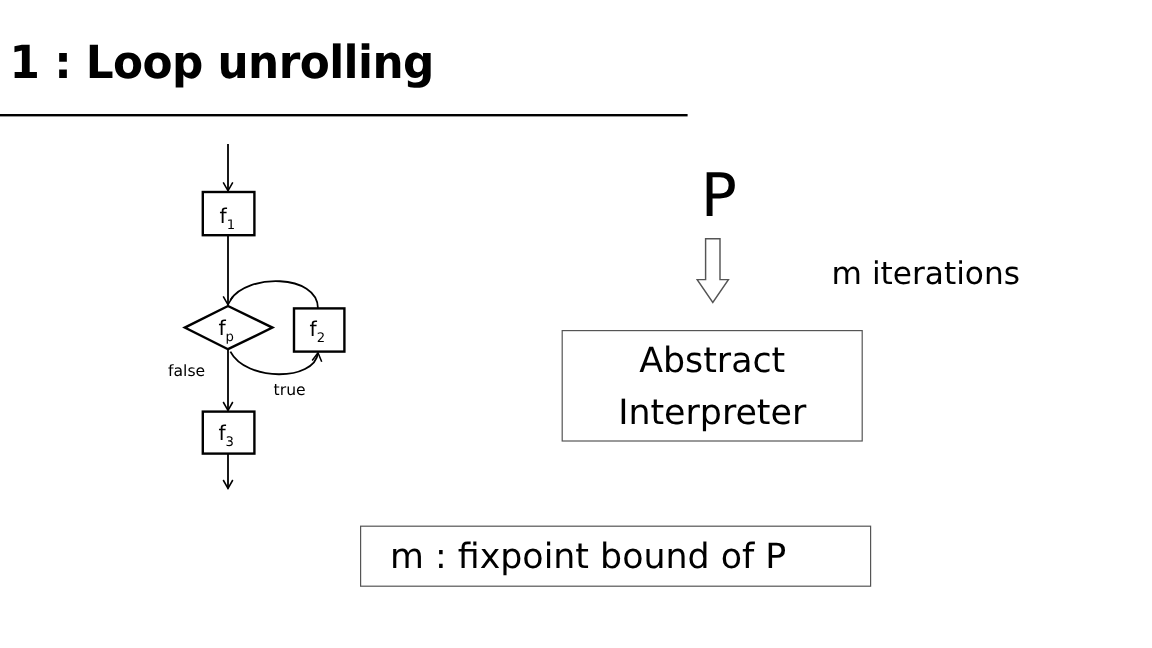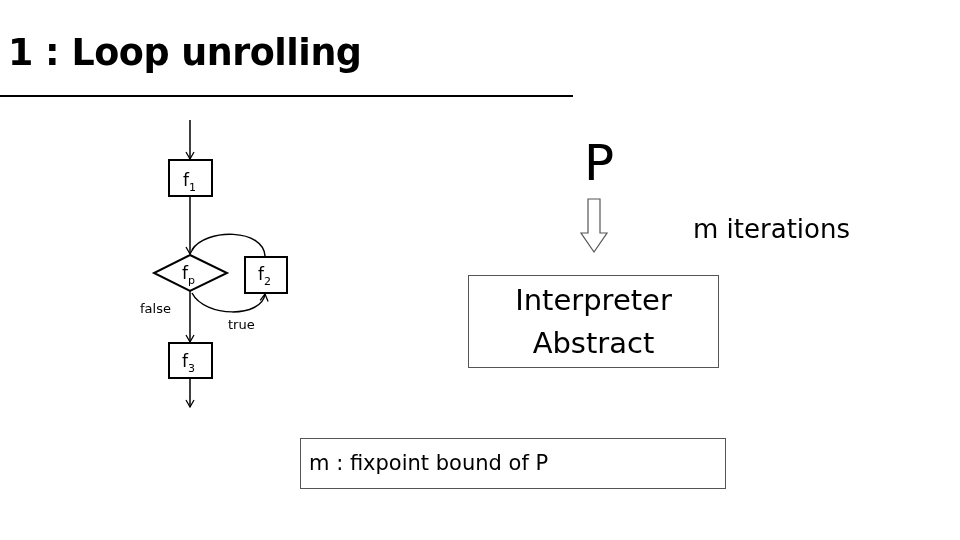--- a/index.html
+++ b/index.html
@@ -4,21 +4,21 @@
 <style>
   html, body { margin:0; padding:0; background:#ffffff; }
   body { width:960px; height:540px; position:relative; overflow:hidden; font-family:"Liberation Sans", sans-serif; color:#000; }
   .title { position:absolute; left:8px; top:30px; font-size:38px; font-weight:bold; letter-spacing:-0.5px; font-family:"DejaVu Sans", sans-serif; transform:scaleX(0.96); transform-origin:left; }
   .title-rule { position:absolute; left:0; top:95px; width:573px; height:2px; background:#000; }
   svg.flow { position:absolute; left:0; top:0; width:960px; height:540px; }
   .flow text { font-family:"DejaVu Sans", sans-serif; fill:#000; }
   .big-p { position:absolute; left:584px; top:134px; font-size:50px; font-family:"DejaVu Sans", sans-serif; }
   .iter-label { position:absolute; left:646px; top:214px; font-size:26px; font-family:"DejaVu Sans", sans-serif;margin-left:47px; }
   .ai-box { position:absolute; left:468px; top:275px; width:251px; height:93px; border:1px solid #555; box-sizing:border-box; display:flex; flex-direction:column; align-items:center; justify-content:center; font-size:29px; font-family:"DejaVu Sans", sans-serif; line-height:43px; }
-  .fix-box { position:absolute; left:300px; top:438px; width:426px; height:51px; border:1px solid #555; box-sizing:border-box; font-size:21px; font-family:"DejaVu Sans", sans-serif; padding-left:8px; line-height:49px; }
+  .fix-box { position:absolute; left:300px; top:438px; width:426px; height:51px; border:1px solid #555; box-sizing:border-box; font-size:29px; font-family:"DejaVu Sans", sans-serif; padding-left:24px; line-height:49px; }
 </style>
 </head>
 <body>
 
 <div class="title">1 : Loop unrolling</div>
 <div class="title-rule"></div>
 
 <svg class="flow" viewBox="0 0 960 540">
   <defs>
     <marker id="ah" markerWidth="10" markerHeight="10" refX="8" refY="5" orient="auto" markerUnits="userSpaceOnUse">
@@ -61,17 +61,17 @@
 
   <line x1="190" y1="378" x2="190" y2="407" stroke="#000" stroke-width="1.5" marker-end="url(#ah)"></line>
 
   <path d="M588,199 L600,199 L600,233 L607,233 L594,252 L581,233 L588,233 Z" fill="#fff" stroke="#555" stroke-width="1.2"></path>
 </svg>
 
 <div class="big-p">P</div>
 <div class="iter-label">m iterations</div>
 
 <div class="ai-box">
+  <span>Abstract</span>
   <span>Interpreter</span>
-  <span>Abstract</span>
 </div>
 
 <div class="fix-box">m : fixpoint bound of P</div>
 
 </body></html>

